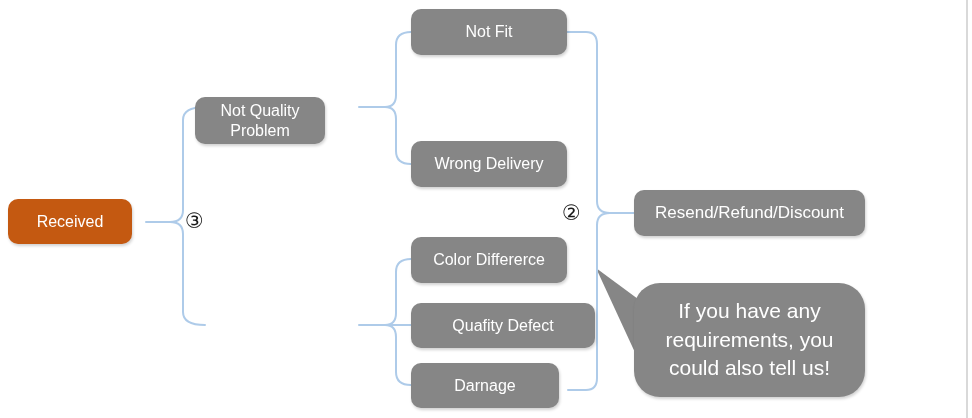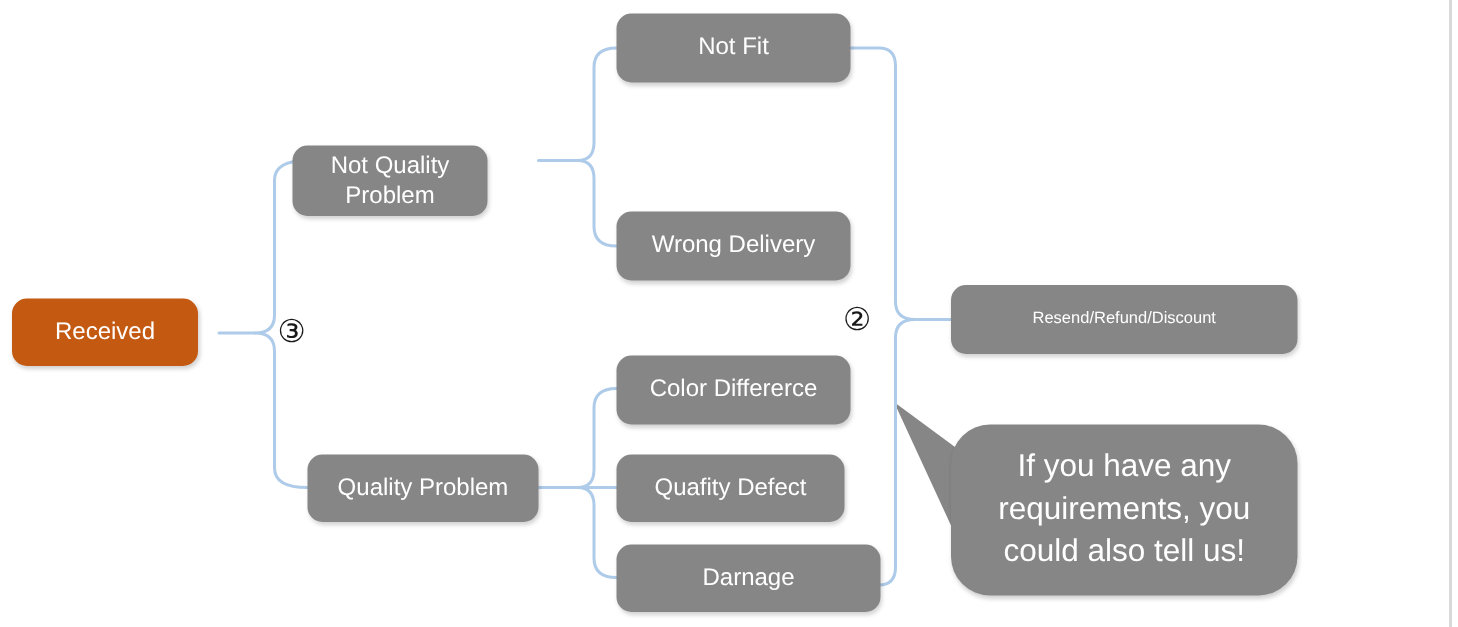--- a/index.html
+++ b/index.html
@@ -77,23 +77,23 @@
     background: var(--page-edge, #d9d9d9);
   }
 
   
   .n-received        { left: 8px;   top: 199px; width: 124px; height: 45px; }
   .n-not-quality     { left: 195px; top: 84px;  width: 130px; height: 47px; margin-top: 13px; }
   .n-quality         { left: 205px; top: 303px; width: 154px; height: 45px; }
   .n-not-fit         { left: 411px; top: 9px;   width: 156px; height: 46px; }
   .n-wrong-delivery  { left: 411px; top: 141px; width: 156px; height: 46px; }
   .n-color-diff      { left: 411px; top: 237px; width: 156px; height: 46px; }
-  .n-quality-defect  { left: 411px; top: 303px; width: 152px; height: 45px; }
-  .n-damage          { left: 411px; top: 363px; width: 176px; height: 45px; }
-  .n-resolution      { left: 634px; top: 190px; width: 231px; height: 46px; font-size: 11px; }
+  .n-quality-defect  { left: 411px; top: 303px; width: 184px; height: 45px; }
+  .n-damage          { left: 411px; top: 363px; width: 148px; height: 45px; }
+  .n-resolution      { left: 634px; top: 190px; width: 231px; height: 46px; font-size: 17px; }
 
   .m-three { left: 185px; top: 211px; }
   .m-two   { left: 562px; top: 203px; }
 </style>
 </head>
 <body>
 
 <div class="canvas">
 
   <svg class="connector-layer" viewBox="0 0 972 418" xmlns="http://www.w3.org/2000/svg">
@@ -114,21 +114,20 @@
 
     <path class="connector" d="M567,32 H586 Q597,32 597,44 V201 Q597,213 610,213 Q597,213 597,225 V378 Q597,390 586,390 H568"></path>
 
     <path class="connector" d="M610,213 H634"></path>
   </svg>
 
   <div class="node root n-received">Received</div>
 
   <div class="node n-not-quality">Not Quality Problem</div>
 
-  <div class="node n-quality">Quality Problem</div>
 
   <div class="node n-not-fit">Not Fit</div>
 
   <div class="node n-color-diff">Color Differerce</div>
 
   <div class="node n-wrong-delivery">Wrong Delivery</div>
 
   <div class="node n-quality-defect">Quafity Defect</div>
 
   <div class="node n-damage">Darnage</div>

